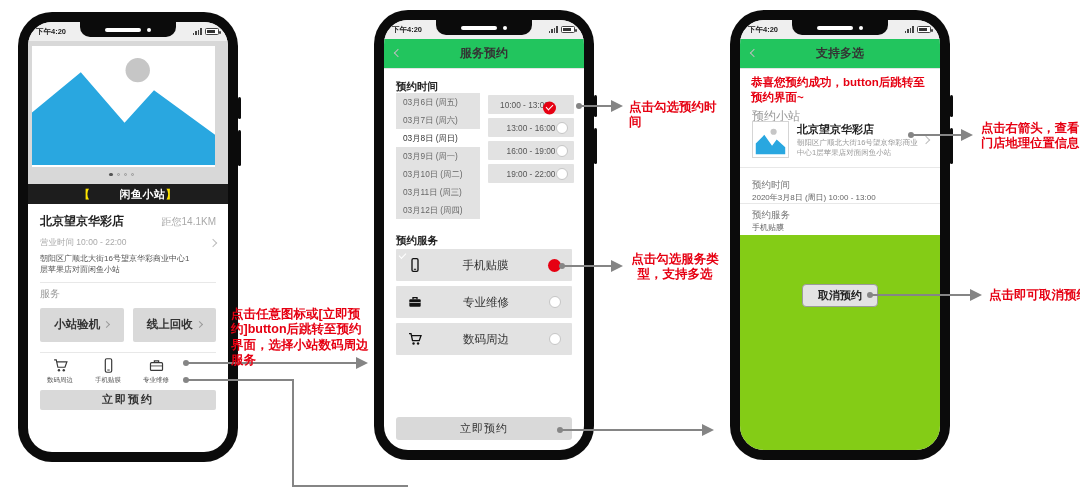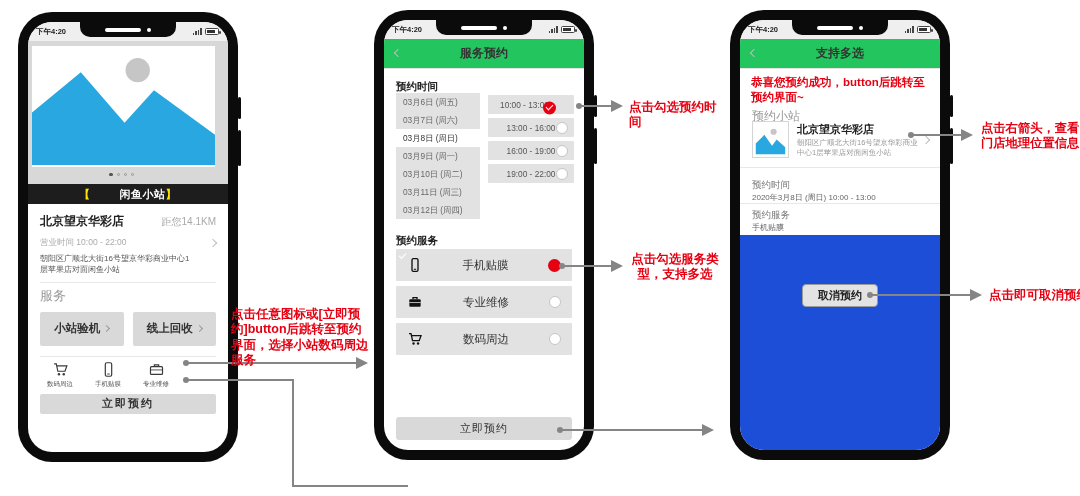--- a/index.html
+++ b/index.html
@@ -42,21 +42,21 @@
   .banner { position:absolute; top:162px; left:0; right:0; height:20px; background:#1D1D1D;
             display:flex; align-items:center; justify-content:center; font-size:11px; font-weight:bold; letter-spacing:.5px; }
   .banner .bk { color:#FFE500; } .banner .nm { color:#fff;margin-left:29px; }
   .card { position:absolute; top:182px; bottom:39px; left:0; right:0; background:#fff; padding:9px 12px; }
   .rowflex { display:flex; justify-content:space-between; align-items:flex-start; }
   .sname { font-size:12px; font-weight:bold; color:#222; }
   .dist { font-size:10px; color:#A9A9A9; margin-top:2px; }
   .hours { font-size:8.5px; color:#A9A9A9; }
   .addr { width:152px; font-size:8px; color:#555; line-height:1.35; margin-top:5px; }
   .divider { border-top:1px solid #E8E8E8; margin-top:6px; }
-  .seclab { font-size:13px; color:#999; margin-top:4px; }
+  .seclab { font-size:10px; color:#999; margin-top:4px; }
   .bigbtns { display:flex; gap:9px; margin-top:7px; }
   .gbtn { flex:1; height:34px; background:#D9D9D9; display:flex; align-items:center; justify-content:center; gap:4px;
           font-size:11.5px; font-weight:bold; color:#333; border-radius:2px; }
   .gbtn .chev { width:5px; height:5px; border-color:#9a9a9a; }
   .icons-row { display:flex; gap:12px; margin-top:4px; padding-left:2px; }
   .qsvc { width:36px; display:flex; flex-direction:column; align-items:center; }
   .qsvc svg { width:17px; height:17px; }
   .qsvc .ql { font-size:6.5px; color:#555; margin-top:2px; white-space:nowrap; }
   .bookbtn { height:20px; background:#D9D9D9; border-radius:2px; display:flex; align-items:center; justify-content:center;
              font-size:11px; font-weight:bold; color:#333; letter-spacing:2px; margin-top:5px; }
@@ -92,21 +92,21 @@
   .msg { position:absolute; top:55px; left:11px; right:6px; color:#E60012; font-weight:bold; font-size:11.5px; line-height:1.3; }
   .p3lab { position:absolute; left:12px; font-size:12px; color:#999; }
   .p3val { position:absolute; left:12px; font-size:8px; color:#666; }
   .storerow { position:absolute; top:99px; left:0; right:0; height:49px; border-bottom:1px solid #E8E8E8; }
   .thumb { position:absolute; left:12px; top:2px; width:37px; height:37px; background:#fff; border:1px solid #D5D5D5; padding:2px; }
   .thumb svg { width:100%; height:100%; display:block; }
   .p3name { position:absolute; left:57px; top:3px; font-size:11px; font-weight:bold; color:#222; }
   .p3addr { position:absolute; left:57px; top:19px; width:122px; font-size:7.5px; color:#999; line-height:1.35; }
   .p3chev { position:absolute; right:11px; top:18px; }
   .hr3 { position:absolute; left:0; right:0; border-top:1px solid #E8E8E8; }
-  .grayarea { position:absolute; top:215px; left:0; right:0; bottom:0; background:#1d4ed8; }
+  .grayarea { position:absolute; top:215px; left:0; right:0; bottom:0; background:#84cc16; }
   .cancelbtn { position:absolute; top:49px; left:50%; transform:translateX(-50%); width:76px; height:23px;
                background:#E3E3E3; border:1px solid #9B9B9B; border-radius:4px; display:flex; align-items:center;
                justify-content:center; font-size:11px; font-weight:bold; color:#222; }
 
   
   .ann { position:absolute; color:#E60012; font-weight:bold; font-size:12.5px; line-height:1.22; z-index:20; }
   .dot { position:absolute; width:6px; height:6px; border-radius:50%; background:#858585; z-index:15; }
   .hline { position:absolute; height:2.4px; background:#858585; z-index:15; }
   .vline { position:absolute; width:2.4px; background:#858585; z-index:15; }
   .ahead { position:absolute; width:0; height:0; border-top:6px solid transparent; border-bottom:6px solid transparent;

